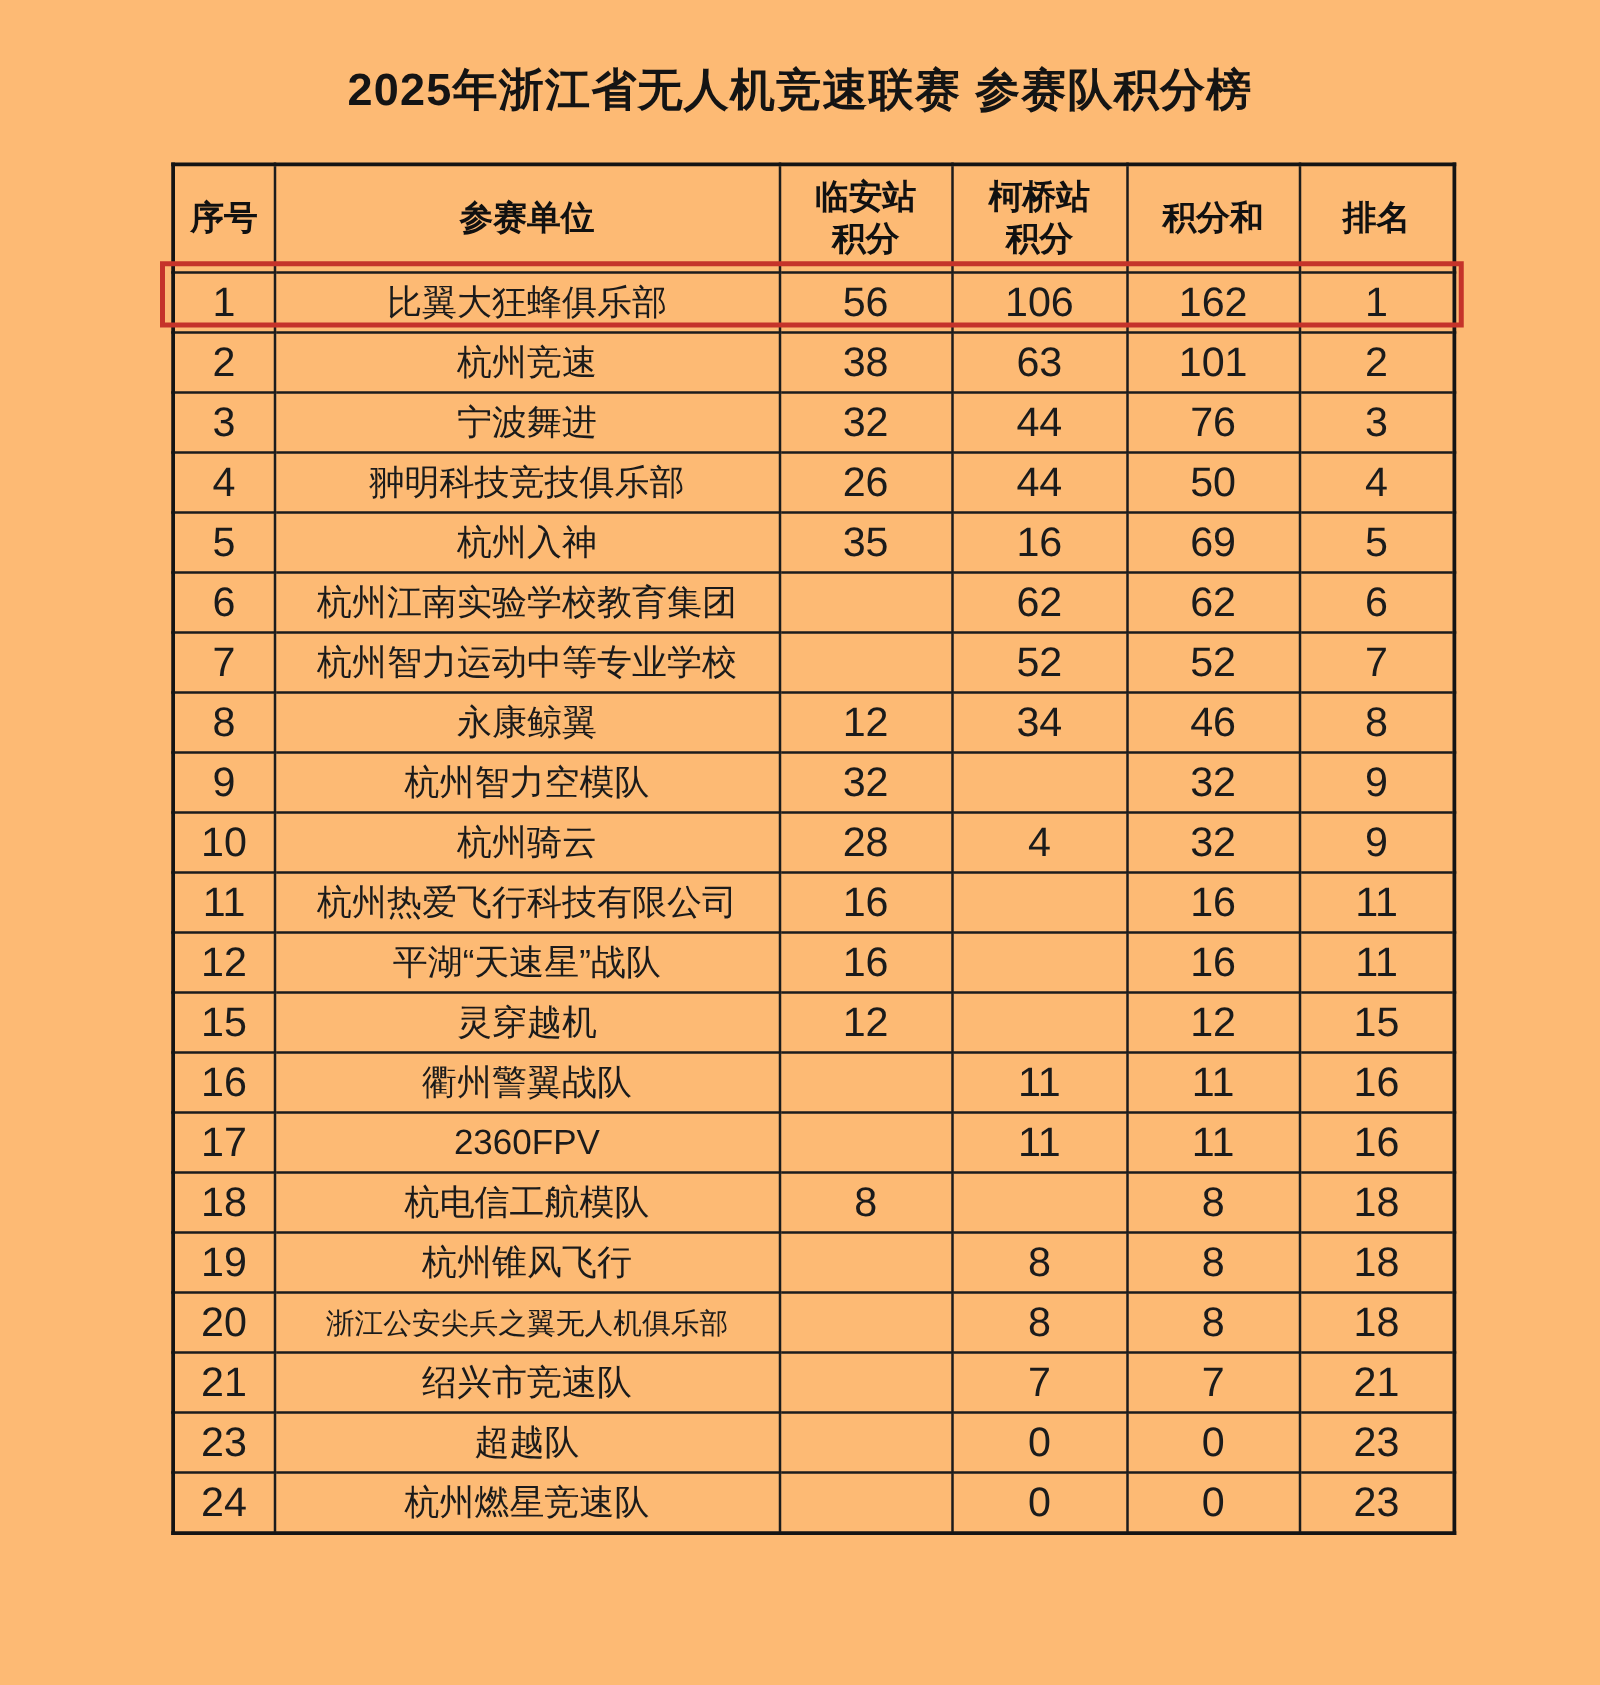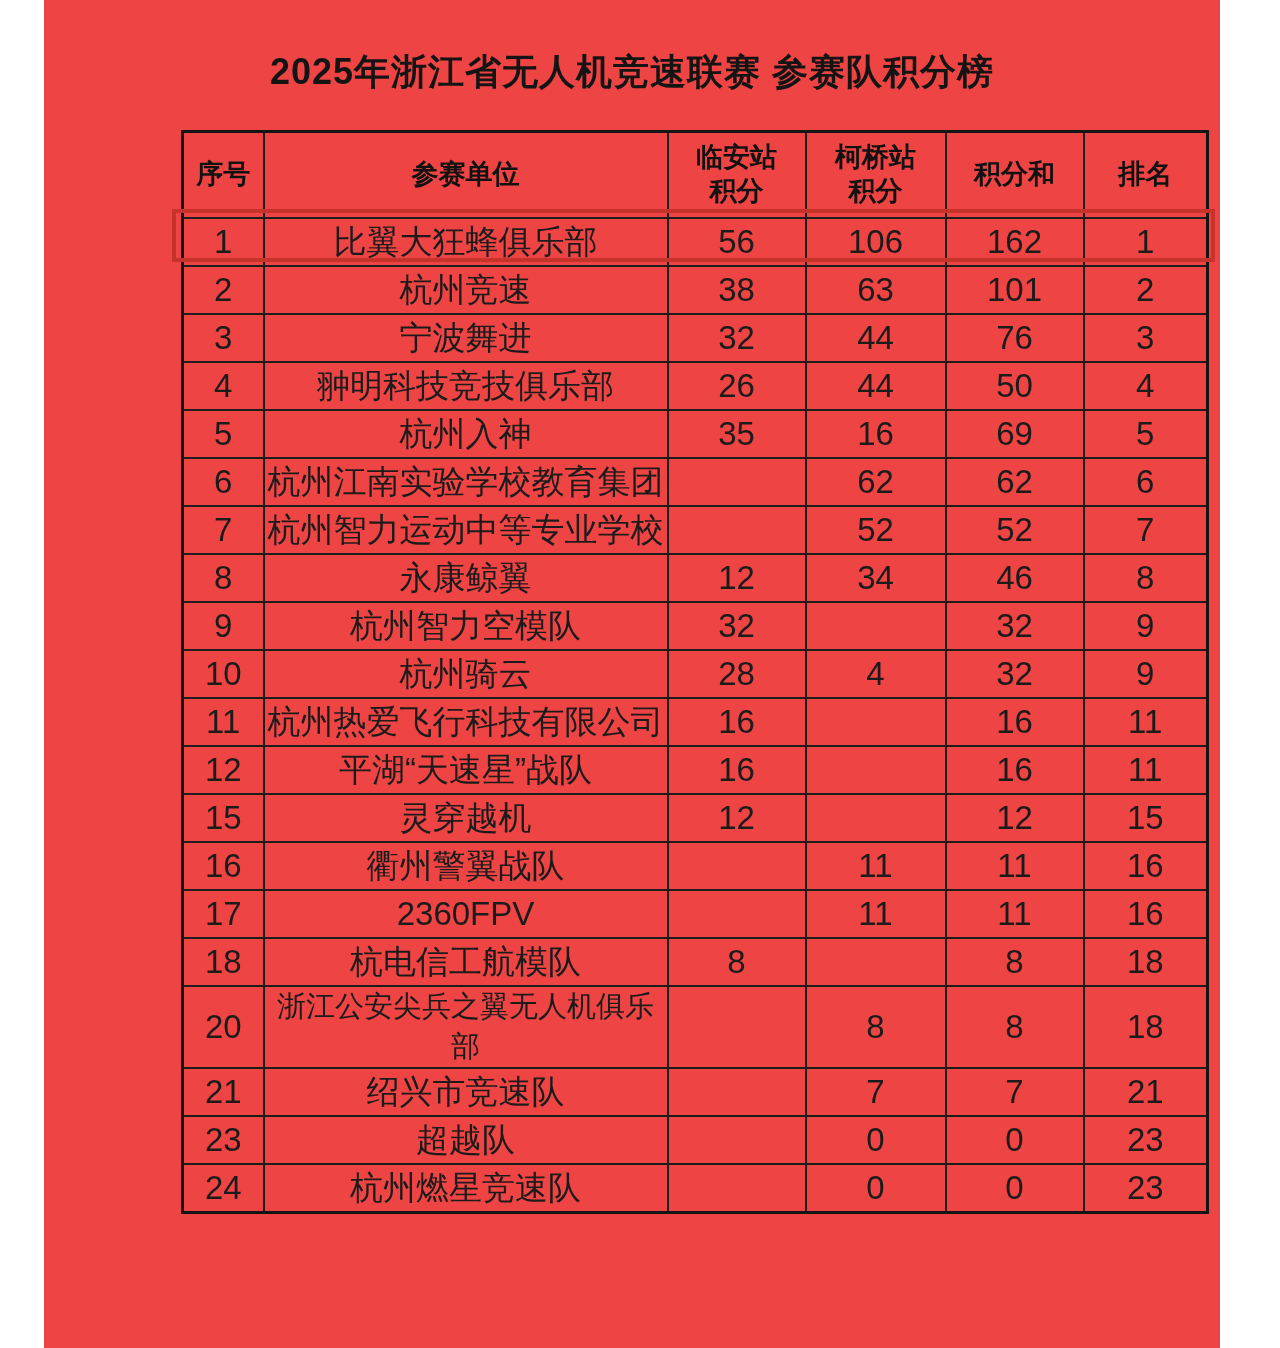--- a/index.html
+++ b/index.html
@@ -3,25 +3,24 @@
 <meta charset="utf-8">
 <style>
   html, body {
     margin: 0;
     padding: 0;
     background: #ffffff;
     font-family: "Liberation Sans", "DejaVu Sans", sans-serif;
   }
   .page {
     position: relative;
-    width: 1176px;
+    width: 1280px;
     height: 1348px;
-    background: #ef4444;
+    background: #fdba74;
     overflow: hidden;
-    margin-left: 44px;
   }
   .title {
     position: absolute;
     top: 48px;
     left: 0;
     width: 100%;
     margin: 0;
     text-align: center;
     font-size: 36px;
     font-weight: bold;
@@ -59,25 +58,25 @@
   }
   table.score-table tbody td {
     height: 46px;
   }
   td.col-no, td.col-linan, td.col-keqiao, td.col-total, td.col-rank {
     font-size: 33px;
     font-weight: 400;
     font-stretch: condensed;
   }
   td.col-team {
-    font-size: 33px;
+    font-size: 28px;
     font-weight: 400;
   }
   td.col-team.small-text {
-    font-size: 29px;
+    font-size: 23px;
   }
   .highlight-box {
     position: absolute;
     left: -9px;
     top: 79px;
     width: 1043px;
     height: 53px;
     box-sizing: border-box;
     border-style: solid;
     border-width: 4px;
@@ -236,28 +235,36 @@
           </tr>
           <tr>
             <td class="col-no">18</td>
             <td class="col-team">杭电信工航模队</td>
             <td class="col-linan">8</td>
             <td class="col-keqiao"></td>
             <td class="col-total">8</td>
             <td class="col-rank">18</td>
           </tr>
           <tr>
-            <td class="col-no">20</td>
-            <td class="col-team small-text">浙江公安尖兵之翼无人机俱乐部</td>
+            <td class="col-no">19</td>
+            <td class="col-team">杭州锥风飞行</td>
             <td class="col-linan"></td>
             <td class="col-keqiao">8</td>
             <td class="col-total">8</td>
             <td class="col-rank">18</td>
           </tr>
           <tr>
+            <td class="col-no">20</td>
+            <td class="col-team small-text">浙江公安尖兵之翼无人机俱乐部</td>
+            <td class="col-linan"></td>
+            <td class="col-keqiao">8</td>
+            <td class="col-total">8</td>
+            <td class="col-rank">18</td>
+          </tr>
+          <tr>
             <td class="col-no">21</td>
             <td class="col-team">绍兴市竞速队</td>
             <td class="col-linan"></td>
             <td class="col-keqiao">7</td>
             <td class="col-total">7</td>
             <td class="col-rank">21</td>
           </tr>
           <tr>
             <td class="col-no">23</td>
             <td class="col-team">超越队</td>

